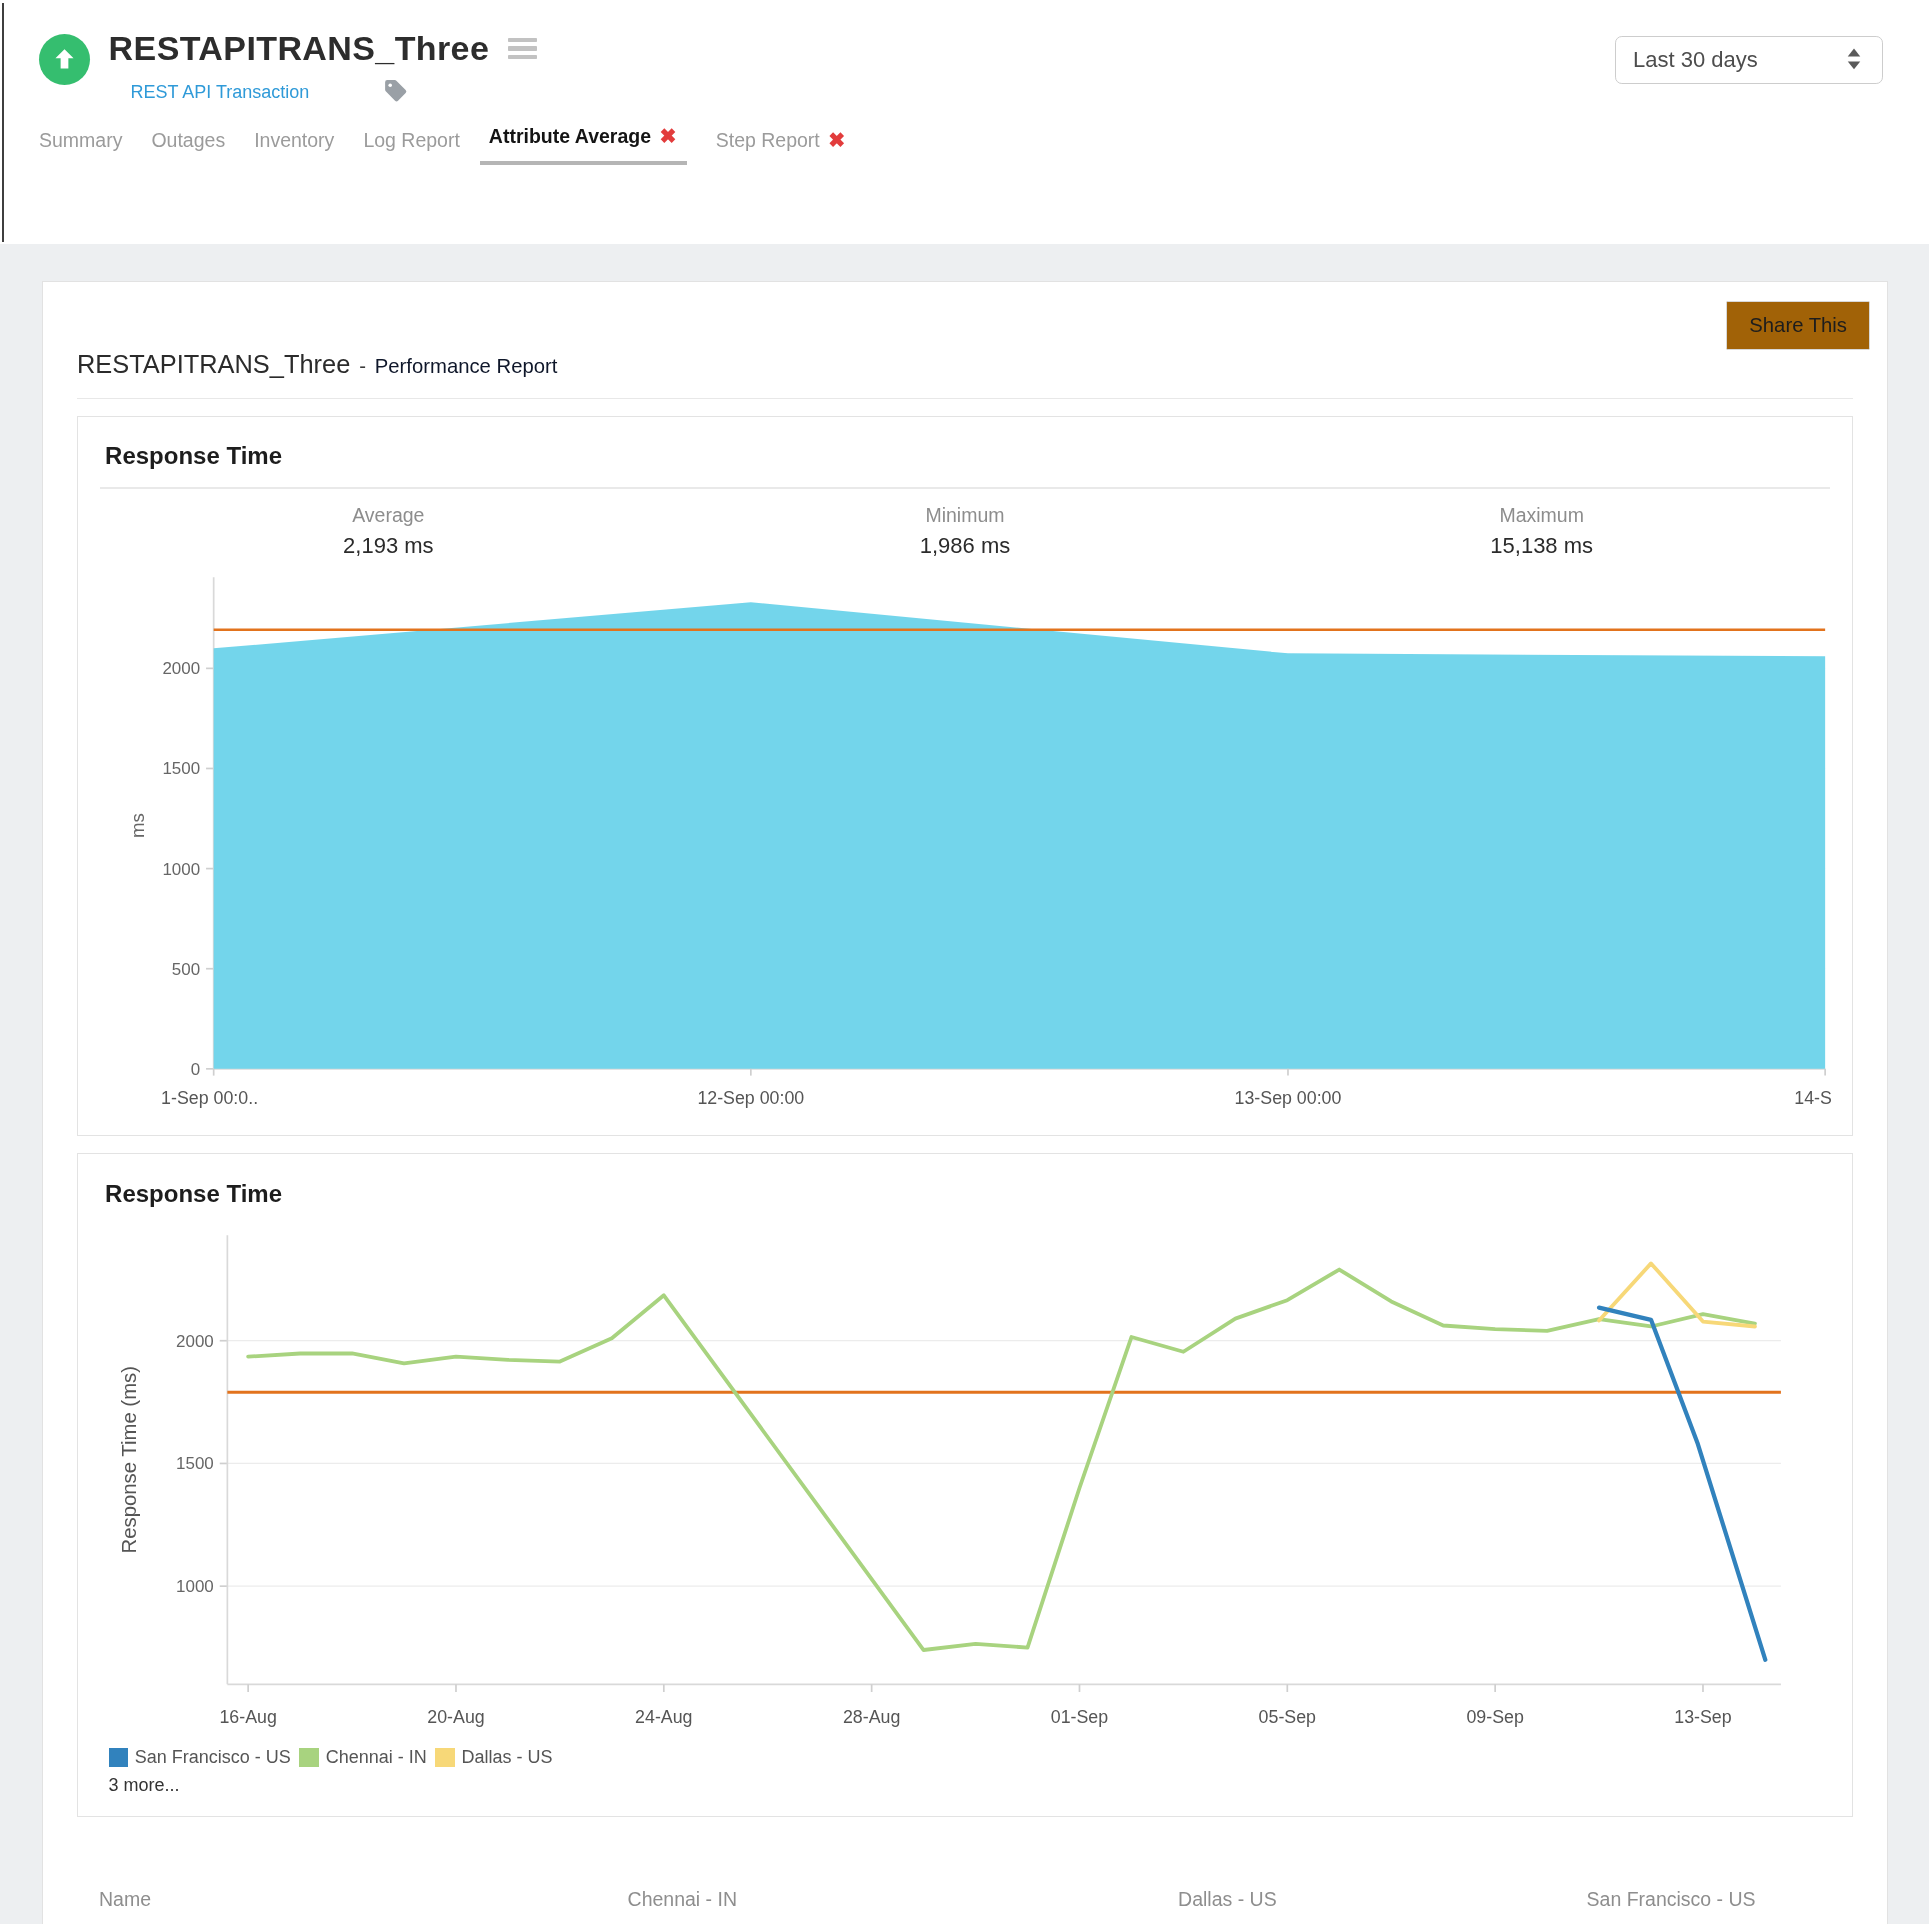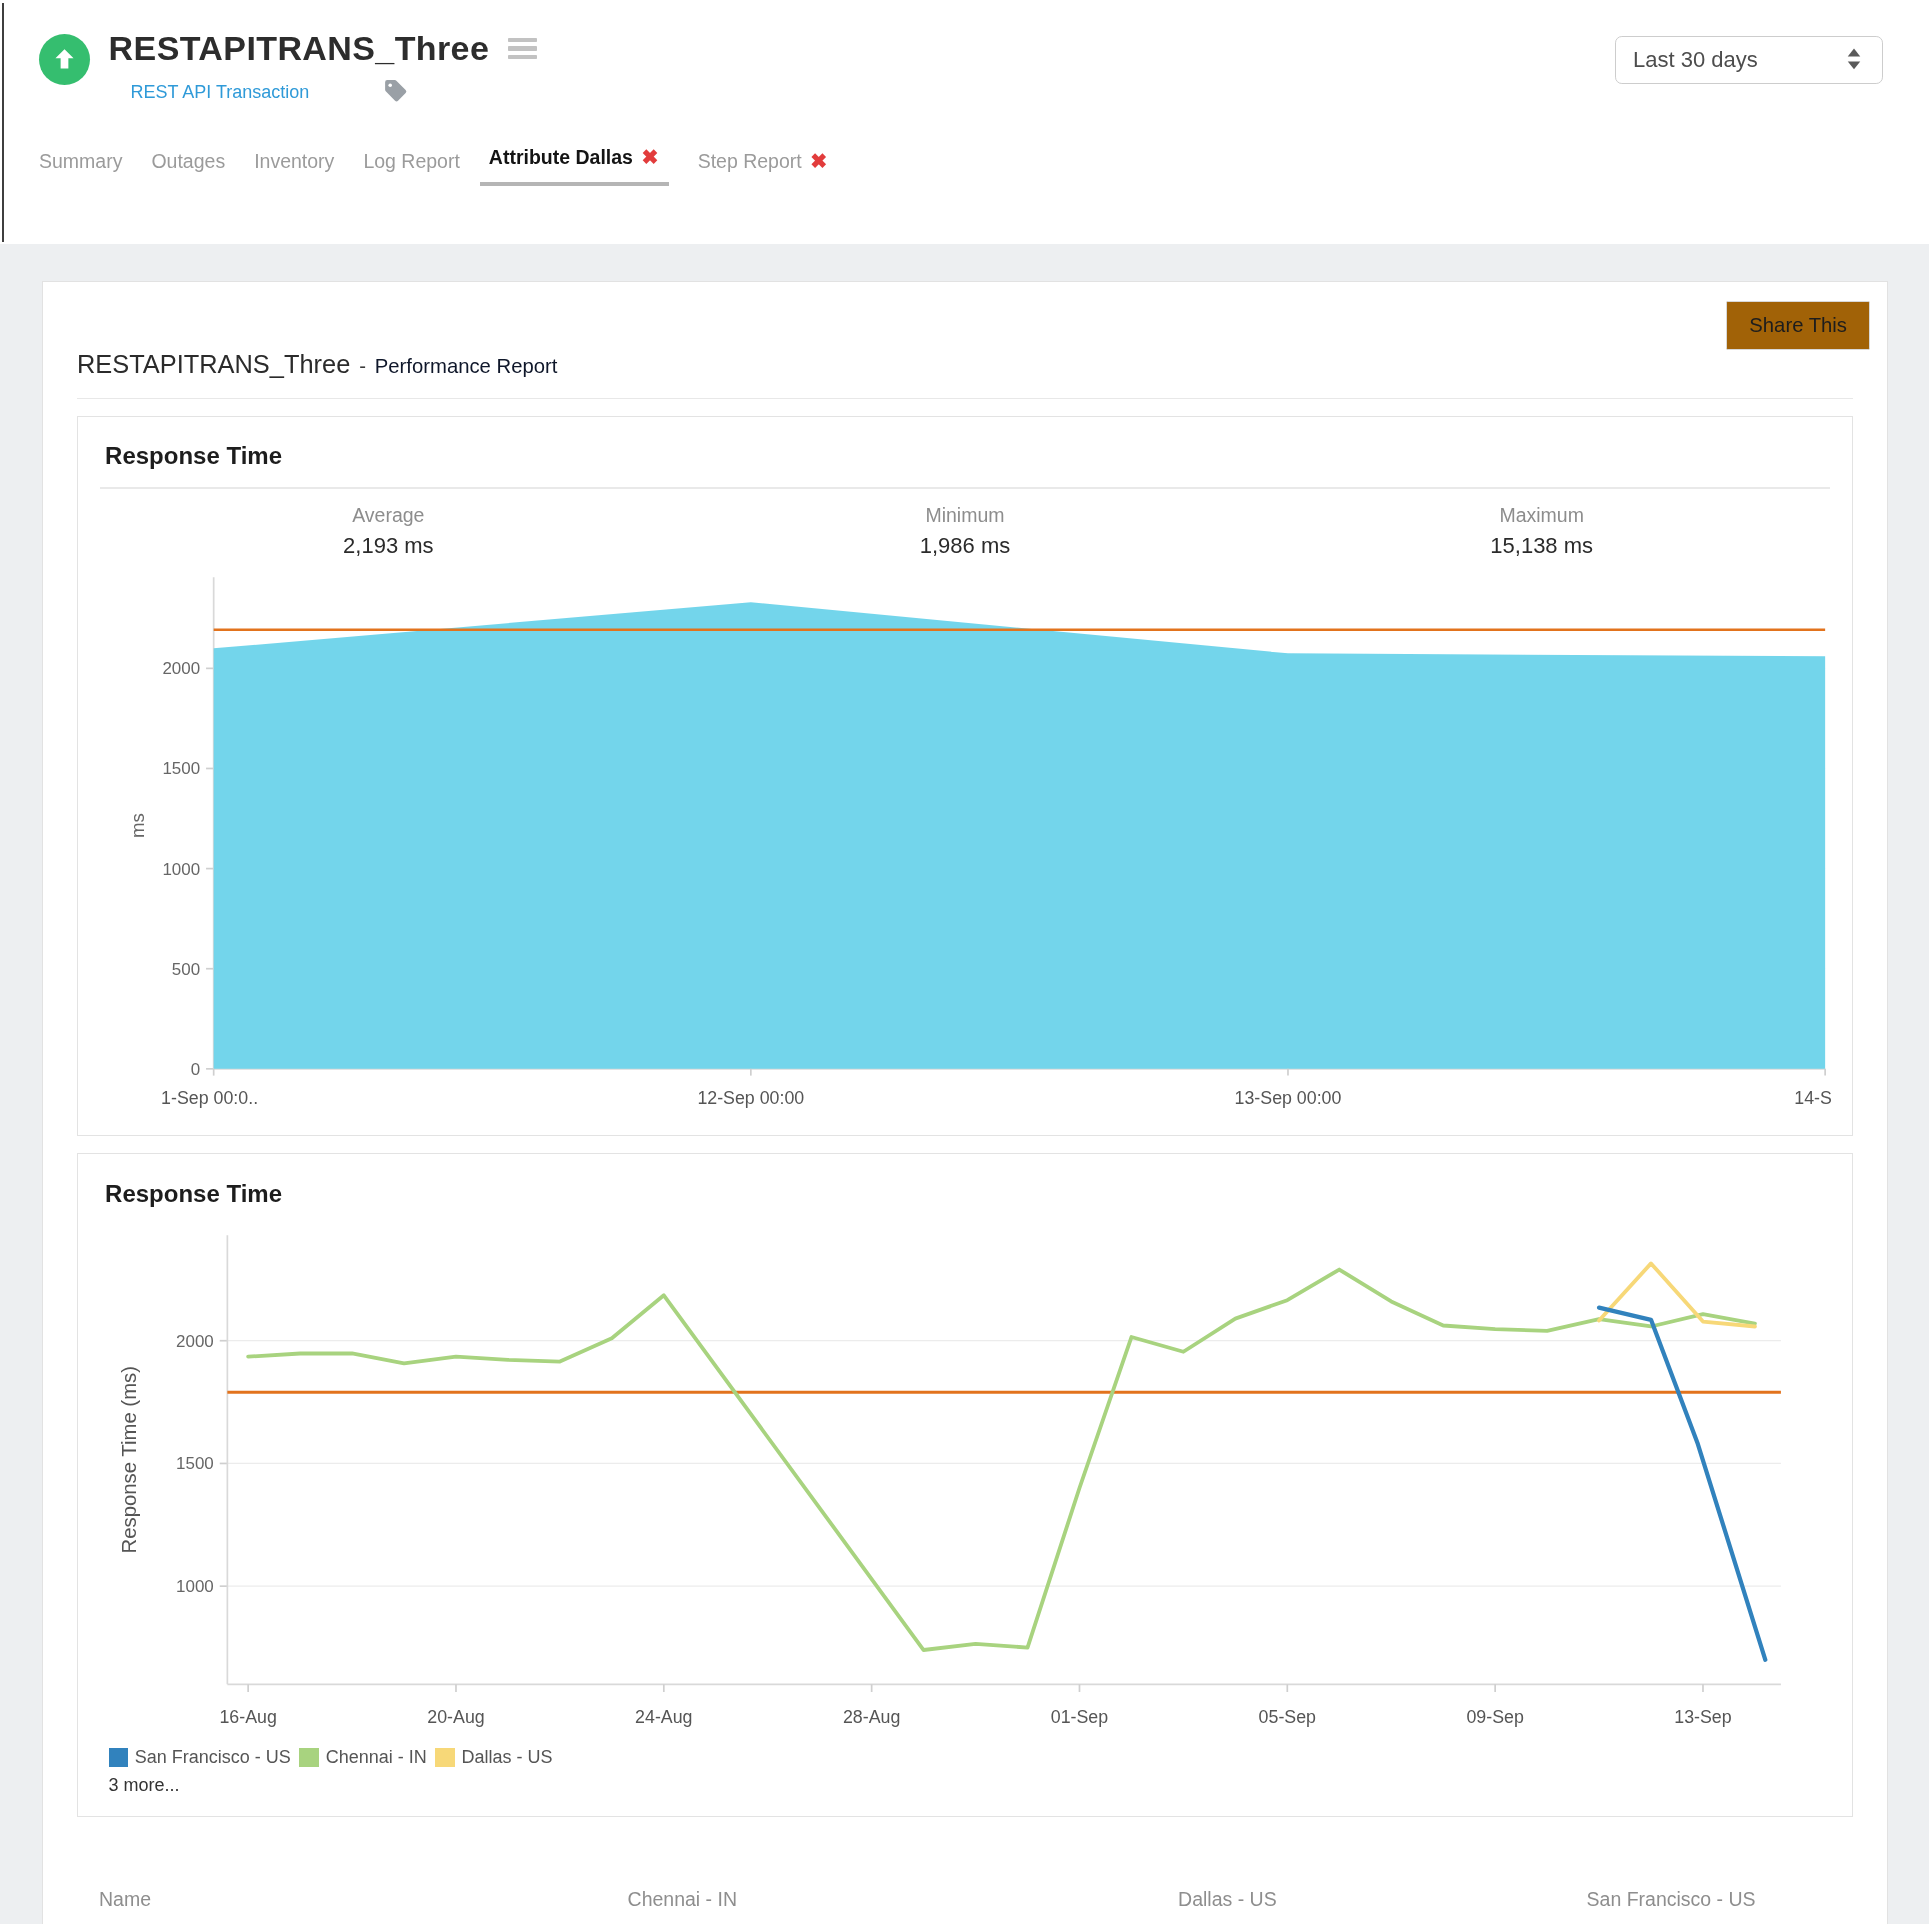--- a/index.html
+++ b/index.html
@@ -32,21 +32,21 @@
   .tag-icon svg { width:25.4px; height:25.4px; }
 
   .period-select {
     margin-left:auto; width:268px; height:48px; border:1.7px solid #cdcdcd; border-radius:6.8px;
     display:flex; align-items:center; padding:0 17px; cursor:pointer; background:#fff; margin-top:6.8px;
   }
   .period-select .label { font-size:22px; color:#4d4d4d; }
   .period-select svg { margin-left:auto; width:22px; height:27px; }
 
   
-  nav.tabs { margin-top:38px; display:flex; align-items:flex-end;text-align:right; }
+  nav.tabs { margin-top:17px; display:flex; align-items:flex-end;text-align:right; }
   .tab { font-size:19.5px; color:#9b9b9b; margin-right:29px; padding-bottom:13.6px; cursor:pointer; white-space:nowrap; }
   .tab.active { color:#141414; font-weight:bold; border-bottom:4.2px solid #b5b5b5; padding-left:8.5px; padding-right:10.2px; margin-left:-8.5px; }
   .tab .x { color:#e23c3c; font-size:20.3px; margin-left:8.5px; font-weight:bold; }
 
   
   .body-bg { background:#edeff1; min-height:1681px; padding-top:37px; }
   .card {
     margin:0 42px; background:#fff; border:0.8px solid #e2e2e2; position:relative;
     padding-bottom:36px;
   }
@@ -122,21 +122,21 @@
         <path d="M4 10 L10 2.5 L16 10 Z" fill="#5a5a5a"></path>
         <path d="M4 15 L10 22.5 L16 15 Z" fill="#5a5a5a"></path>
       </svg>
     </div>
   </div>
   <nav class="tabs">
     <span class="tab">Summary</span>
     <span class="tab">Outages</span>
     <span class="tab">Inventory</span>
     <span class="tab">Log Report</span>
-    <span class="tab active"><span>Attribute Dallas</span><span class="x">✖</span></span>
+    <span class="tab active"><span>Attribute Average</span><span class="x">✖</span></span>
     <span class="tab"><span>Step Report</span><span class="x">✖</span></span>
   </nav>
 </header>
 
 <div class="body-bg">
   <div class="card">
     <button class="share-btn">Share This</button>
 
     <div class="report-title">
       <span class="rt-main">RESTAPITRANS_Three</span>

